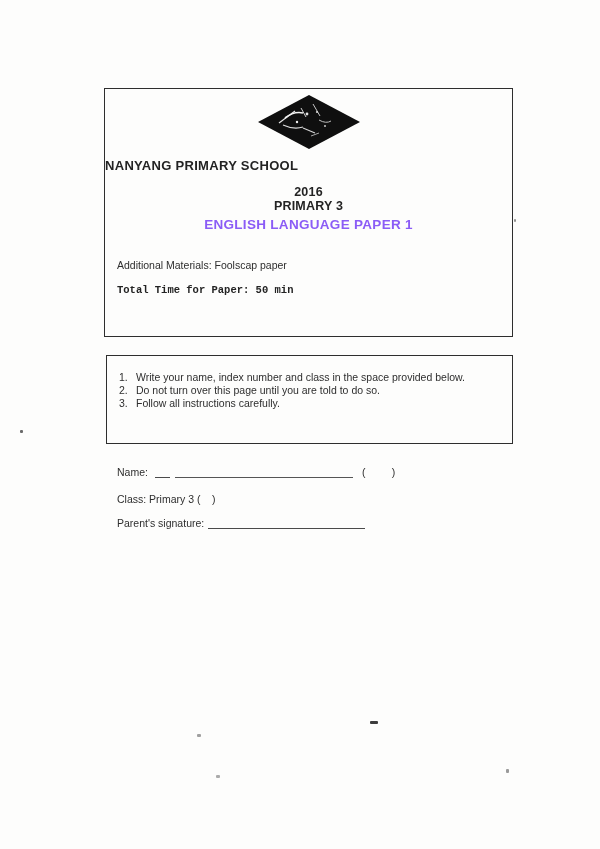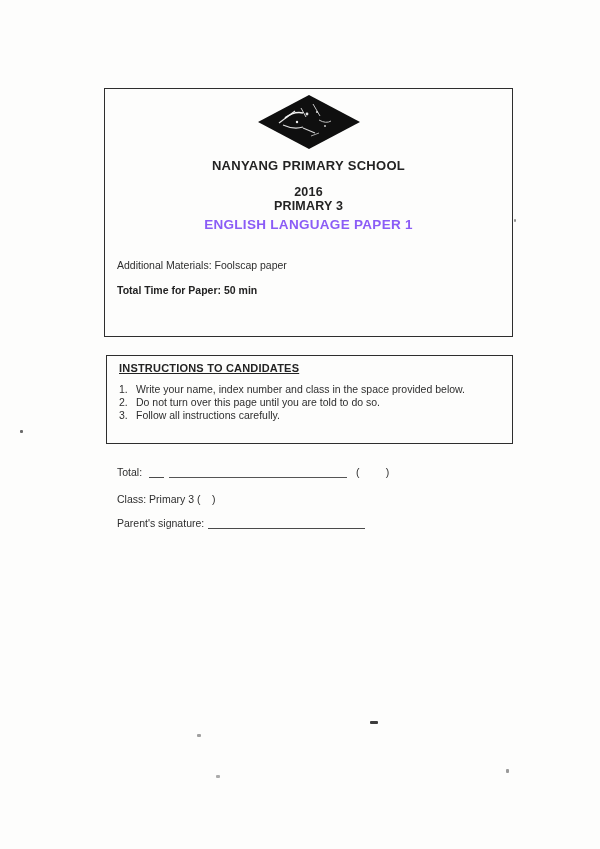--- a/index.html
+++ b/index.html
@@ -19,21 +19,21 @@
 
   
   .header-box {
     position: absolute; left: 104px; top: 88px;
     width: 409px; height: 249px;
     border: 1.6px solid #2e2e2e;
     box-sizing: border-box;
   }
   .logo-wrap { margin-top: 5px; text-align: center; line-height: 0; }
   .school-name {
-    margin-top: 8px; text-align: center;
+    margin-top: 8px; 
     font-weight: bold; font-size: 13px; letter-spacing: 0.3px;
     color: #232323;
   }
   .exam-block {
     margin-top: 13px; text-align: center;
     font-weight: bold; font-size: 12.5px; line-height: 13.5px;
     color: #232323; letter-spacing: 0.2px;
   }
   .paper-title {
     margin-top: 4px; text-align: center;
@@ -41,20 +41,21 @@
     color: #8b5cf6;
   }
   .additional-materials {
     margin-top: 27px; margin-left: 12px;
     font-size: 10.5px; color: #2e2e2e;
   }
   .totals {
     margin-top: 13px; margin-left: 12px;
     font-weight: bold; font-size: 10.5px; line-height: 12.5px;
     color: #232323;
+    font-family: Liberation Mono, monospace;
   }
 
   
   .instructions-box {
     position: absolute; left: 106px; top: 355px;
     width: 407px; height: 89px;
     border: 1.6px solid #2e2e2e;
     box-sizing: border-box;
     padding: 6px 12px 0 12px;
   }
@@ -128,39 +129,38 @@
       <div>PRIMARY 3</div>
     </div>
     <div class="paper-title">ENGLISH LANGUAGE PAPER 1</div>
     <div class="additional-materials">Additional Materials: Foolscap paper</div>
     <div class="totals">
       <div>Total Time for Paper: 50 min</div>
     </div>
   </div>
 
   <div class="instructions-box">
-    <div class="instructions-heading">INSTRUCTIONS TO CANDIDATES</div>
     <ul class="instructions-list">
       <li class="instr-item">
         <span class="instr-num">1.</span>
         <span class="instr-text">Write your name, index number and class in the space provided below.</span>
       </li>
       <li class="instr-item">
         <span class="instr-num">2.</span>
         <span class="instr-text">Do not turn over this page until you are told to do so.</span>
       </li>
       <li class="instr-item">
         <span class="instr-num">3.</span>
         <span class="instr-text">Follow all instructions carefully.</span>
       </li>
     </ul>
   </div>
 
   <div class="cand-row row-name">
-    <span>Total:</span><span class="uline uline-short"></span><span class="uline uline-long"></span><span class="brackets">(         )</span>
+    <span>Name:</span><span class="uline uline-short"></span><span class="uline uline-long"></span><span class="brackets">(         )</span>
   </div>
 
   <div class="cand-row row-class">
     <span class="pre">Class: Primary 3 (    )</span>
   </div>
 
   <div class="cand-row row-parent">
     <span>Parent's signature:</span><span class="uline uline-parent"></span>
   </div>
 

